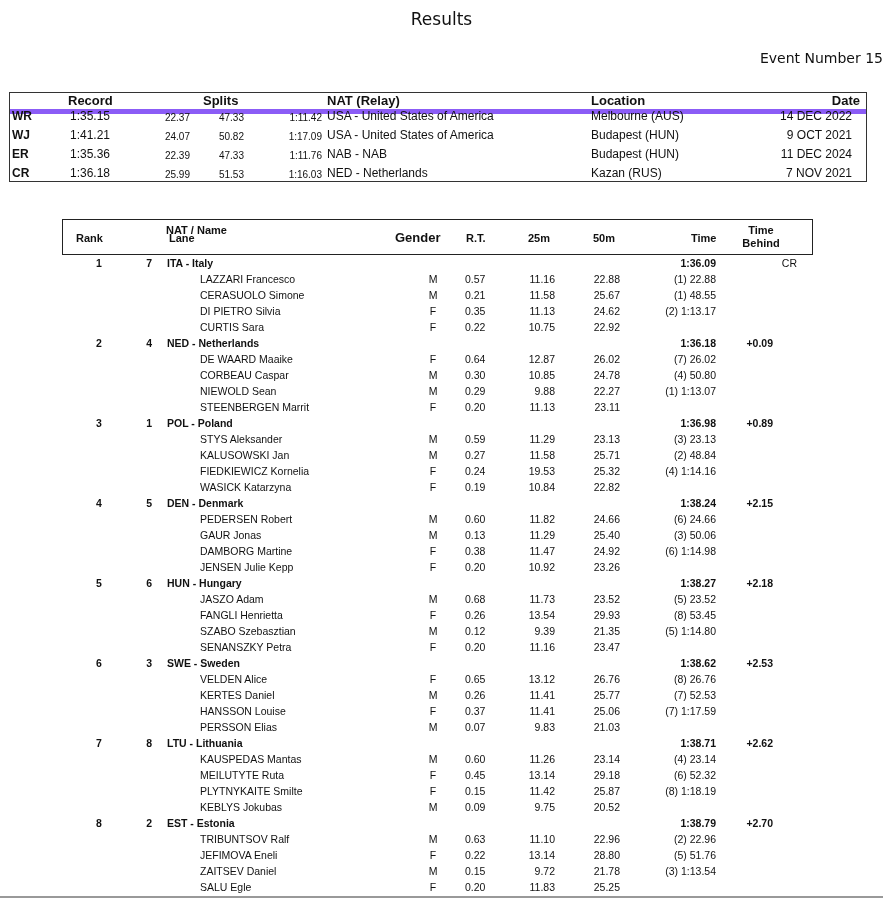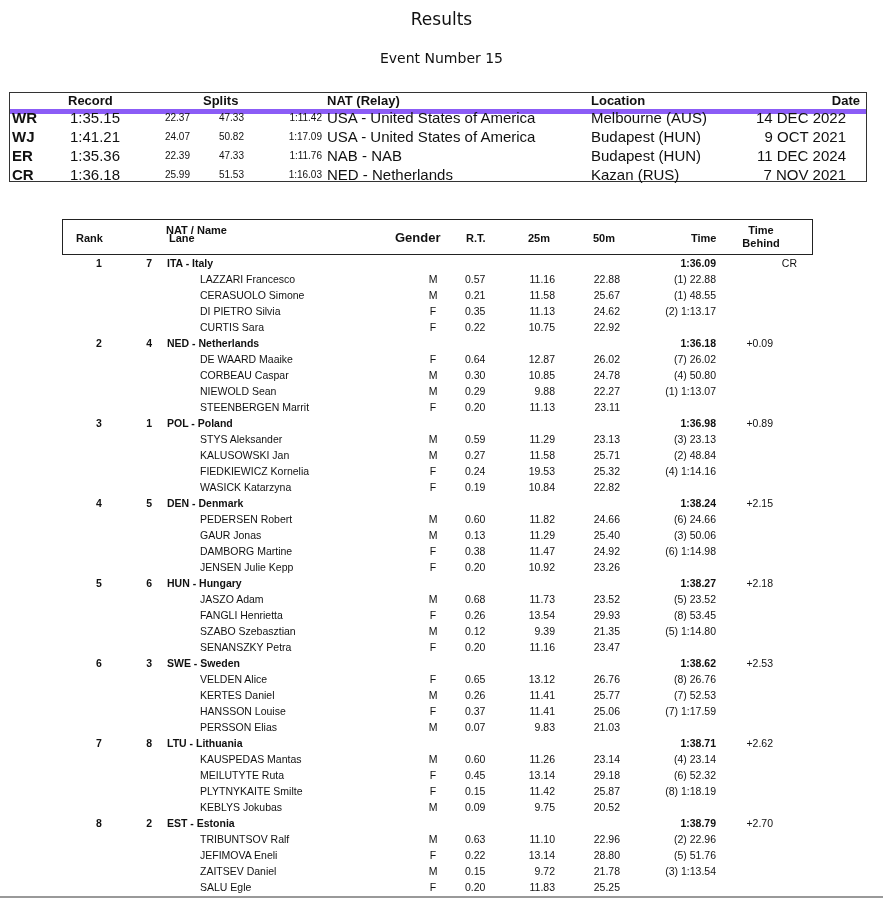--- a/index.html
+++ b/index.html
@@ -5,41 +5,41 @@
   html, body { margin: 0; padding: 0; background: #ffffff; }
   body {
     width: 883px; height: 899px; position: relative; overflow: hidden;
     font-family: "Liberation Sans", sans-serif; color: #111;
   }
   .title {
     position: absolute; left: 0; width: 883px; top: 9px; text-align: center;
     font-family: "DejaVu Sans", sans-serif; font-size: 17px; color: #111;
   }
   .subtitle {
-    position: absolute; left: 0; width: 883px; top: 50px; text-align: center;
+    position: absolute; left: 0; width: 883px; top: 50px; text-align: right;
     font-family: "DejaVu Sans", sans-serif; font-size: 14px; color: #111;
   }
   
   .records {
     position: absolute; left: 9px; top: 92px; width: 858px; height: 90px;
     border: 1.5px solid #333; box-sizing: border-box;
   }
   .records .hdr { position: absolute; top: 0; left: 0; right: 0; height: 16px; border-bottom: 5px solid #8b5cf6; }
   .records .hcell { position: absolute; top: 0; font-weight: bold; font-size: 13px; }
   .rec-row { position: absolute; left: 0; right: 0; height: 19px; }
-  .rec-row span { position: absolute; font-size: 15px; }
+  .rec-row span { position: absolute; font-size: 12px; }
   .rec-row .code { left: 2px; font-weight: bold; }
   .rec-row .time { left: 60px; }
   .rec-row .sp { font-size: 10px; top: 3px; text-align: right; }
   .rec-row .sp1 { left: 128px; width: 52px; }
   .rec-row .sp2 { left: 190px; width: 44px; }
   .rec-row .sp3 { left: 255px; width: 57px; }
   .rec-row .nat { left: 317px; }
   .rec-row .loc { left: 581px; }
-  .rec-row .date { right: 20px; text-align: right; }
+  .rec-row .date { right: 14px; text-align: right; }
 
   
   .res-hdr {
     position: absolute; left: 62px; top: 219px; width: 751px; height: 36px;
     border: 1.5px solid #222; box-sizing: border-box;
   }
   .res-hdr span { position: absolute; font-weight: bold; font-size: 11px; }
   .res-hdr .h-rank { left: 13px; top: 12px; }
   .res-hdr .h-lane { left: 58px; top: 12px; padding-left: 48px; }
   .res-hdr .h-nat { left: 103px; top: 4px; }
@@ -51,21 +51,21 @@
   .res-hdr .h-behind { left: 668px; top: 4px; text-align: center; width: 60px; line-height: 13px; }
 
   .results { position: absolute; left: 0; top: 255px; width: 883px; }
   .team-row, .swim-row { position: relative; height: 16px; font-size: 10.5px; }
   .team-row span, .swim-row span { position: absolute; top: 2px; white-space: nowrap; }
   .team-row { font-weight: bold; }
   .c-rank { left: 92px; width: 14px; text-align: center; }
   .c-lane { left: 140px; width: 12px; text-align: right; }
   .c-team { left: 167px; }
   .c-total { left: 640px; width: 76px; text-align: right; }
-  .c-behind { left: 730px; width: 43px; text-align: right; font-weight: normal; }
+  .c-behind { left: 730px; width: 43px; text-align: right; font-weight: bold; }
   .c-behind-cr { left: 760px; width: 37px; text-align: right; font-weight: normal; }
   .c-name { left: 200px; }
   .c-gender { left: 425px; width: 16px; text-align: center; }
   .c-rt { left: 465px; }
   .c-25 { left: 510px; width: 45px; text-align: right; }
   .c-50 { left: 570px; width: 50px; text-align: right; }
   .c-split { left: 640px; width: 76px; text-align: right; }
   .bottom-line {
     position: absolute; left: 0; top: 896px; width: 883px; height: 2px; background: #999;
   }

